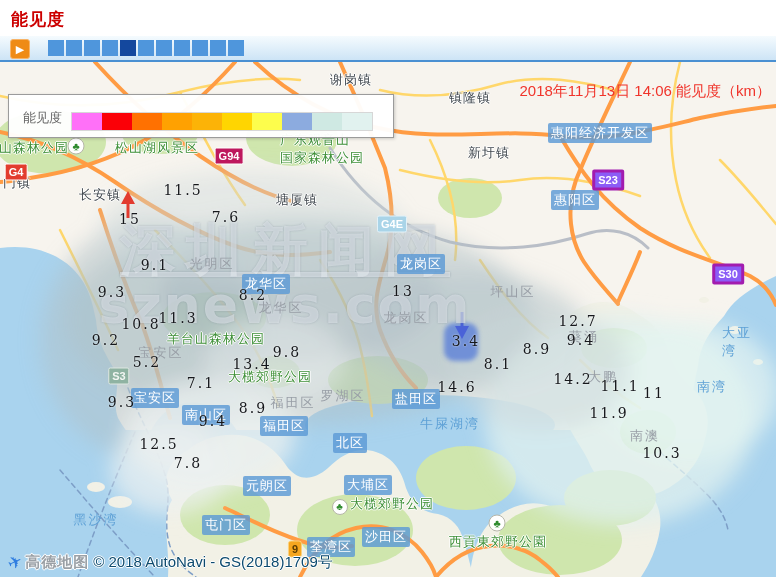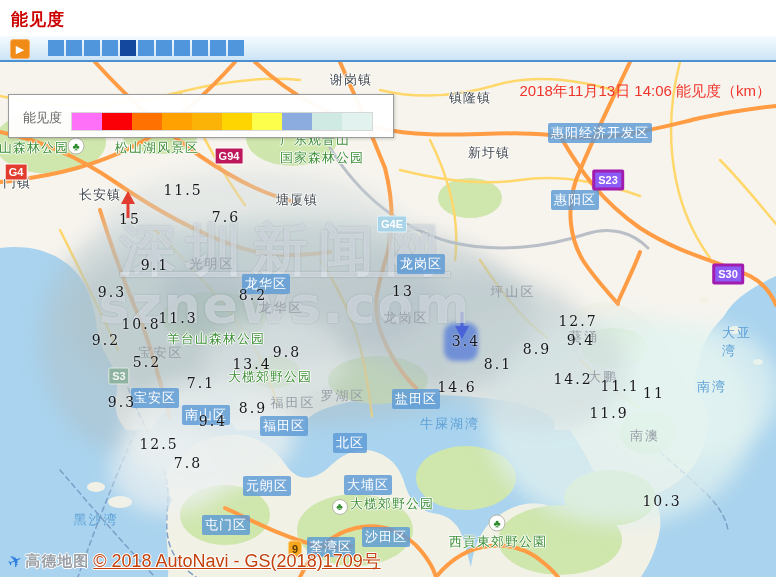--- a/index.html
+++ b/index.html
@@ -60,21 +60,21 @@
   .g-blue{background:#a9d4e8;color:#fff;border:1px solid #e3f2f9;}
   .s-green{background:#8b5cf6;color:#fff;border:3px solid #a21caf;}
   .s-faded{background:#8fb3a2;color:#f2f6f2;border:1px solid #dfe8e2;}
   .num-orange{background:#f6a61f;color:#5c3c00;border:1px solid #fbd27f;border-radius:3px;}
 
   
   #attribution{position:absolute;left:8px;bottom:4px;z-index:25;display:flex;align-items:center;}
   #amap-logo-icon{display:inline-block;color:#2f7de0;font-size:17px;transform:rotate(-25deg);margin-right:3px;}
   #amap-logo-text{font-size:15px;font-weight:bold;color:#9aa0a6;letter-spacing:1px;
     text-shadow:-1px 0 #fff,1px 0 #fff,0 -1px #fff,0 1px #fff;margin-right:4px;}
-  #copyright{font-size:18px;color:#c2410c;text-shadow:-1px 0 #fff,1px 0 #fff,0 -1px #fff,0 1px #fff;text-decoration:underline;}
+  #copyright{font-size:15px;color:#0c4a6e;text-shadow:-1px 0 #fff,1px 0 #fff,0 -1px #fff,0 1px #fff;}
 </style>
 </head>
 <body>
 
 <div id="page">
 
   <div id="map">
     <svg id="basemap" width="776" height="577" viewBox="0 0 776 577">
       <defs>
         <filter id="soft" x="-40%" y="-40%" width="180%" height="180%">
@@ -267,21 +267,21 @@
         <span class="reading" style="left: 466px; top: 341px;">3.4</span>
         <span class="reading" style="left: 537px; top: 349px;">8.9</span>
         <span class="reading" style="left: 498px; top: 364px;">8.1</span>
         <span class="reading" style="left: 457px; top: 387px;">14.6</span>
         <span class="reading" style="left: 578px; top: 321px;">12.7</span>
         <span class="reading" style="left: 581px; top: 340px;">9.4</span>
         <span class="reading" style="left: 573px; top: 379px;">14.2</span>
         <span class="reading" style="left: 620px; top: 386px;">11.1</span>
         <span class="reading" style="left: 654px; top: 393px;">11</span>
         <span class="reading" style="left: 609px; top: 413px;">11.9</span>
-        <span class="reading" style="left: 662px; top: 453px; margin-top: 48px;">10.3</span>
+        <span class="reading" style="left: 662px; top: 453px;">10.3</span>
         <span class="tree-alone" style="left: 76px; top: 146px;">♣</span>
         <span class="tree-alone" style="left: 497px; top: 523px;">♣</span>
       </div>
   </div>
 
   <div id="titlebar">
     <div id="page-title">能见度</div>
   </div>
 
   <div id="toolbar">

